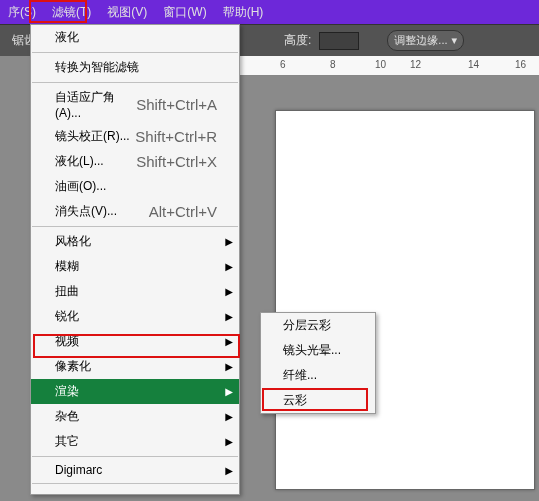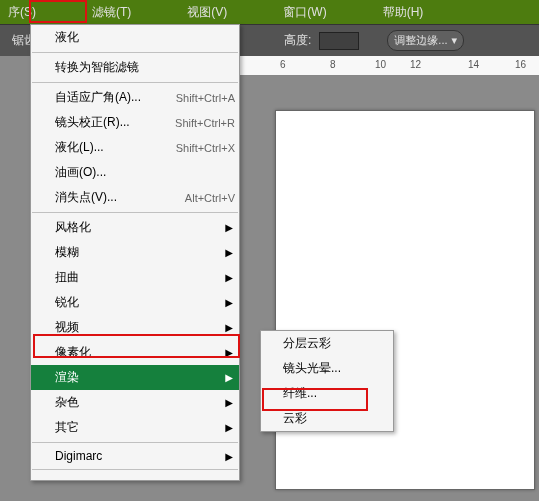--- a/index.html
+++ b/index.html
@@ -6,27 +6,26 @@
   body {
     width: 539px;
     height: 501px;
     font-family: "Microsoft YaHei", sans-serif;
     font-size: 12px;
     background: #c0c0c0;
     overflow: hidden;
     position: relative;
   }
   .menubar {
-    background: #4d7c0f;
+    background: #6d28d9;
     height: 24px;
     display: flex;
     align-items: center;
     color: #e0e0e0;
     padding-left: 0;
-    gap: 40px;
   }
   .menubar-item {
     padding: 4px 8px;
     cursor: default;
   }
   .toolbar {
     background: #535353;
     height: 32px;
     border-top: 1px solid #333;
     display: flex;
@@ -96,50 +95,50 @@
     width: 210px;
     background: #f5f5f5;
     border: 1px solid #999;
     box-shadow: 2px 2px 4px rgba(0,0,0,0.3);
     z-index: 10;
   }
   .menu-item {
     display: flex;
     justify-content: space-between;
     align-items: center;
-    padding: 4px 4px 4px 24px;
+    padding: 4px 22px 4px 24px;
     color: #000;
     cursor: default;
     position: relative;
   }
   .menu-item.highlighted {
     background: #15803d;
     color: #fff;
   }
   .menu-separator {
     height: 1px;
     background: #c0c0c0;
     margin: 2px 1px;
   }
   .menu-shortcut {
     color: #666;
-    font-size: 11px;
+    font-size: 15px;
   }
   .submenu-arrow {
     position: absolute;
     right: 6px;
     font-size: 10px;
   }
 
   
   .submenu {
     position: absolute;
-    top: 330px;
+    top: 312px;
     left: 260px;
-    width: 134px;
+    width: 116px;
     background: #f5f5f5;
     border: 1px solid #999;
     box-shadow: 2px 2px 4px rgba(0,0,0,0.3);
     z-index: 20;
   }
   .sub-item {
     padding: 4px 18px 4px 22px;
     color: #000;
     cursor: default;
   }

